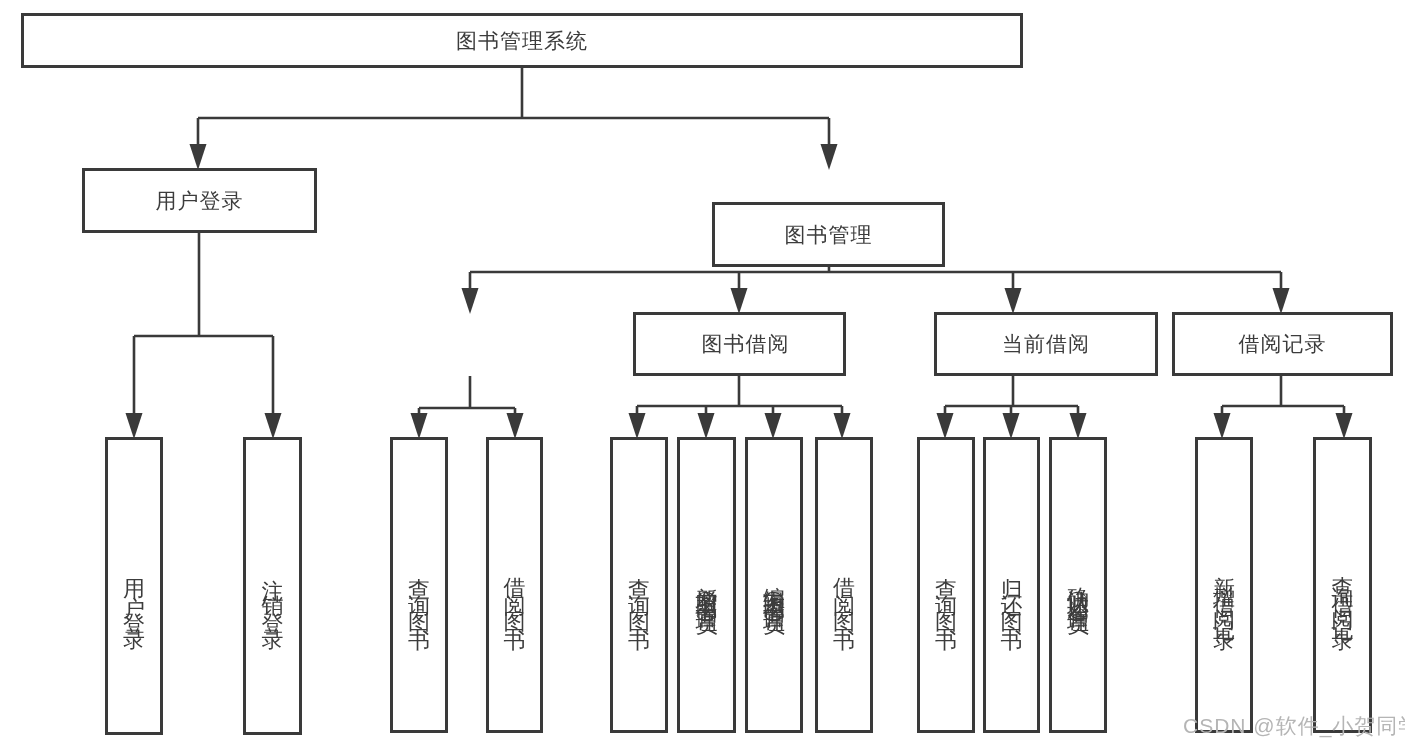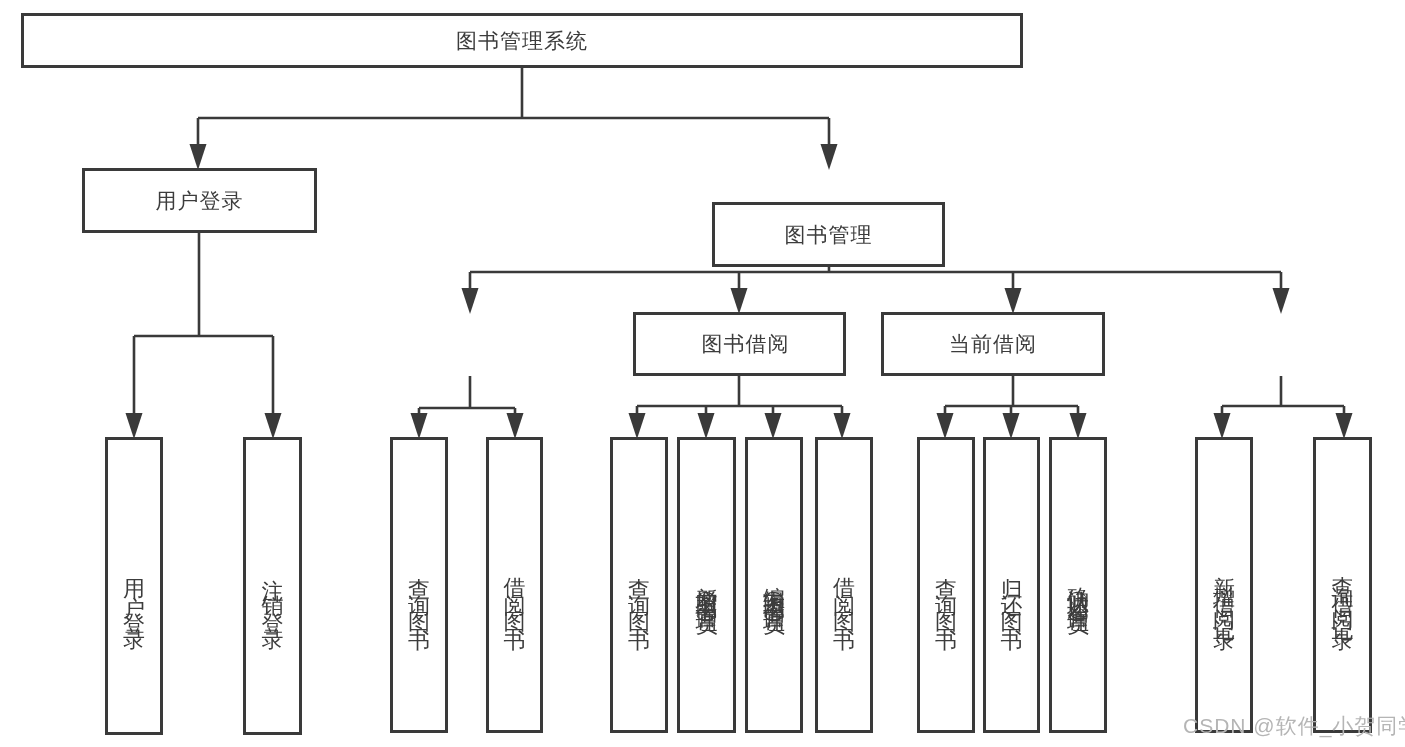--- a/index.html
+++ b/index.html
@@ -82,22 +82,25 @@
   <div class="node hnode" style="left:82px;top:168px;width:235px;height:65px;">
     <span class="lbl">用户登录</span>
   </div>
   <div class="node hnode" style="left:712px;top:168px;width:233px;height:65px;margin-top:34px;">
     <span class="lbl">图书管理</span>
   </div>
 
   <div class="node hnode" style="left:633px;top:312px;width:213px;height:64px;padding-left:12px;">
     <span class="lbl">图书借阅</span>
   </div>
-  <div class="node hnode" style="left:881px;top:312px;width:224px;height:64px;">
+  <div class="node hnode" style="left:934px;top:312px;width:224px;height:64px;">
     <span class="lbl">当前借阅</span>
+  </div>
+  <div class="node hnode" style="left:1172px;top:312px;width:221px;height:64px;">
+    <span class="lbl">借阅记录</span>
   </div>
 
   <div class="node leaf sp4" style="left:105px;top:437px;width:58px;height:298px;">
     <span class="lbl">用户登录</span>
   </div>
   <div class="node leaf sp4" style="left:243px;top:437px;width:59px;height:298px;">
     <span class="lbl">注销登录</span>
   </div>
 
   <div class="node leaf sp4" style="left:390px;top:437px;width:58px;height:296px;">

